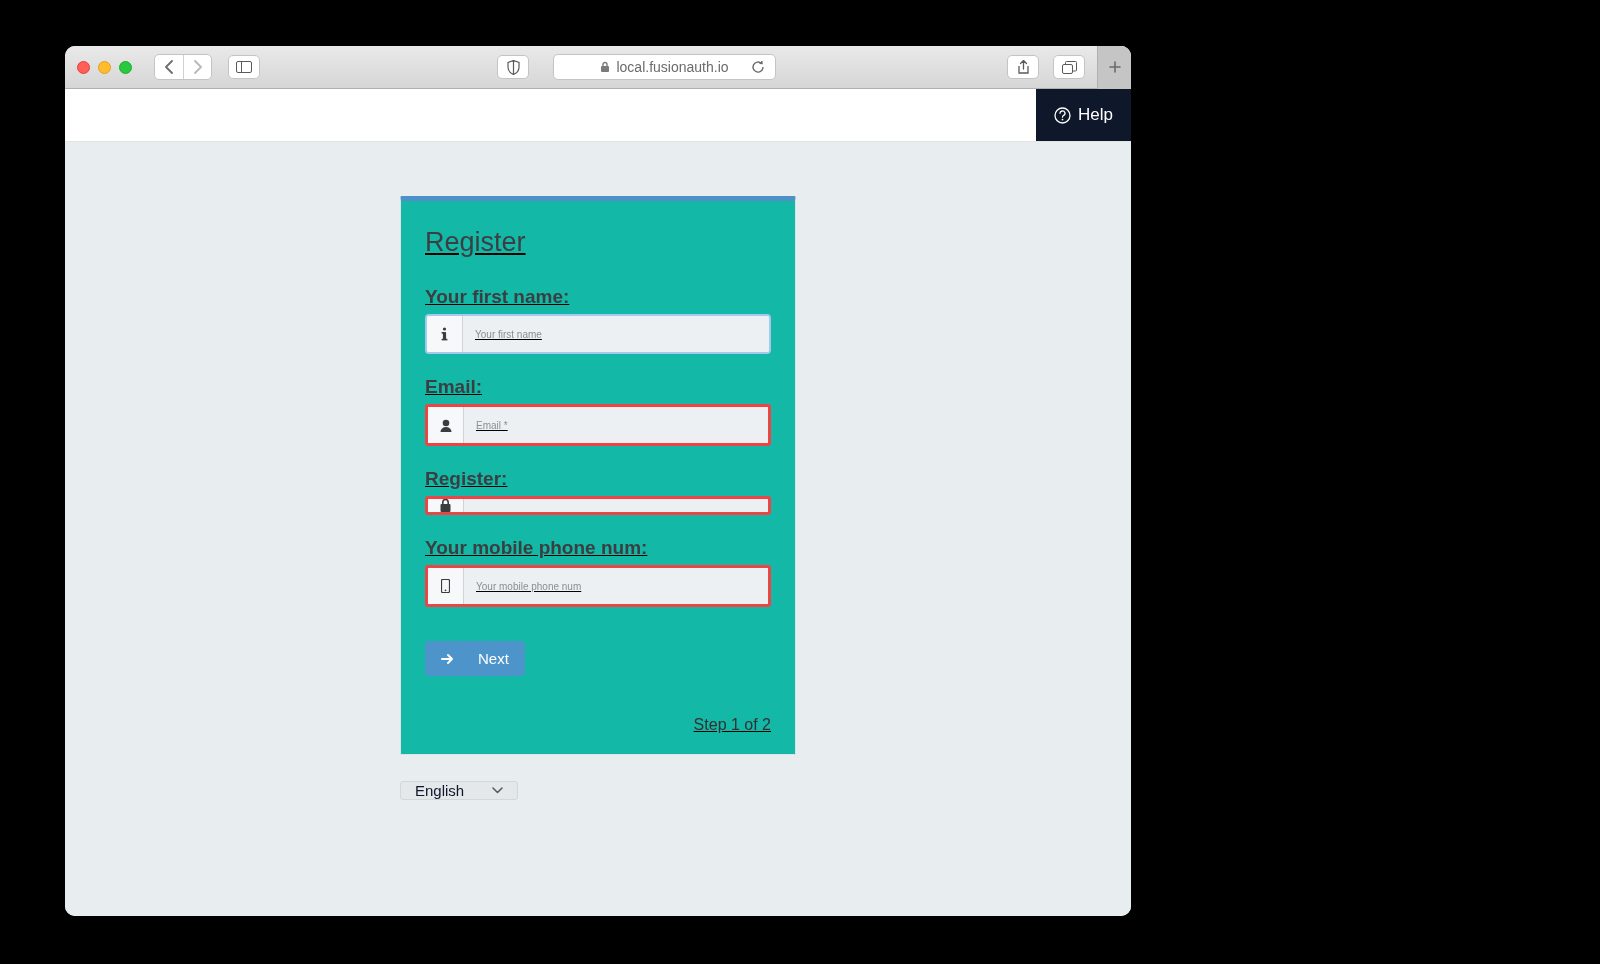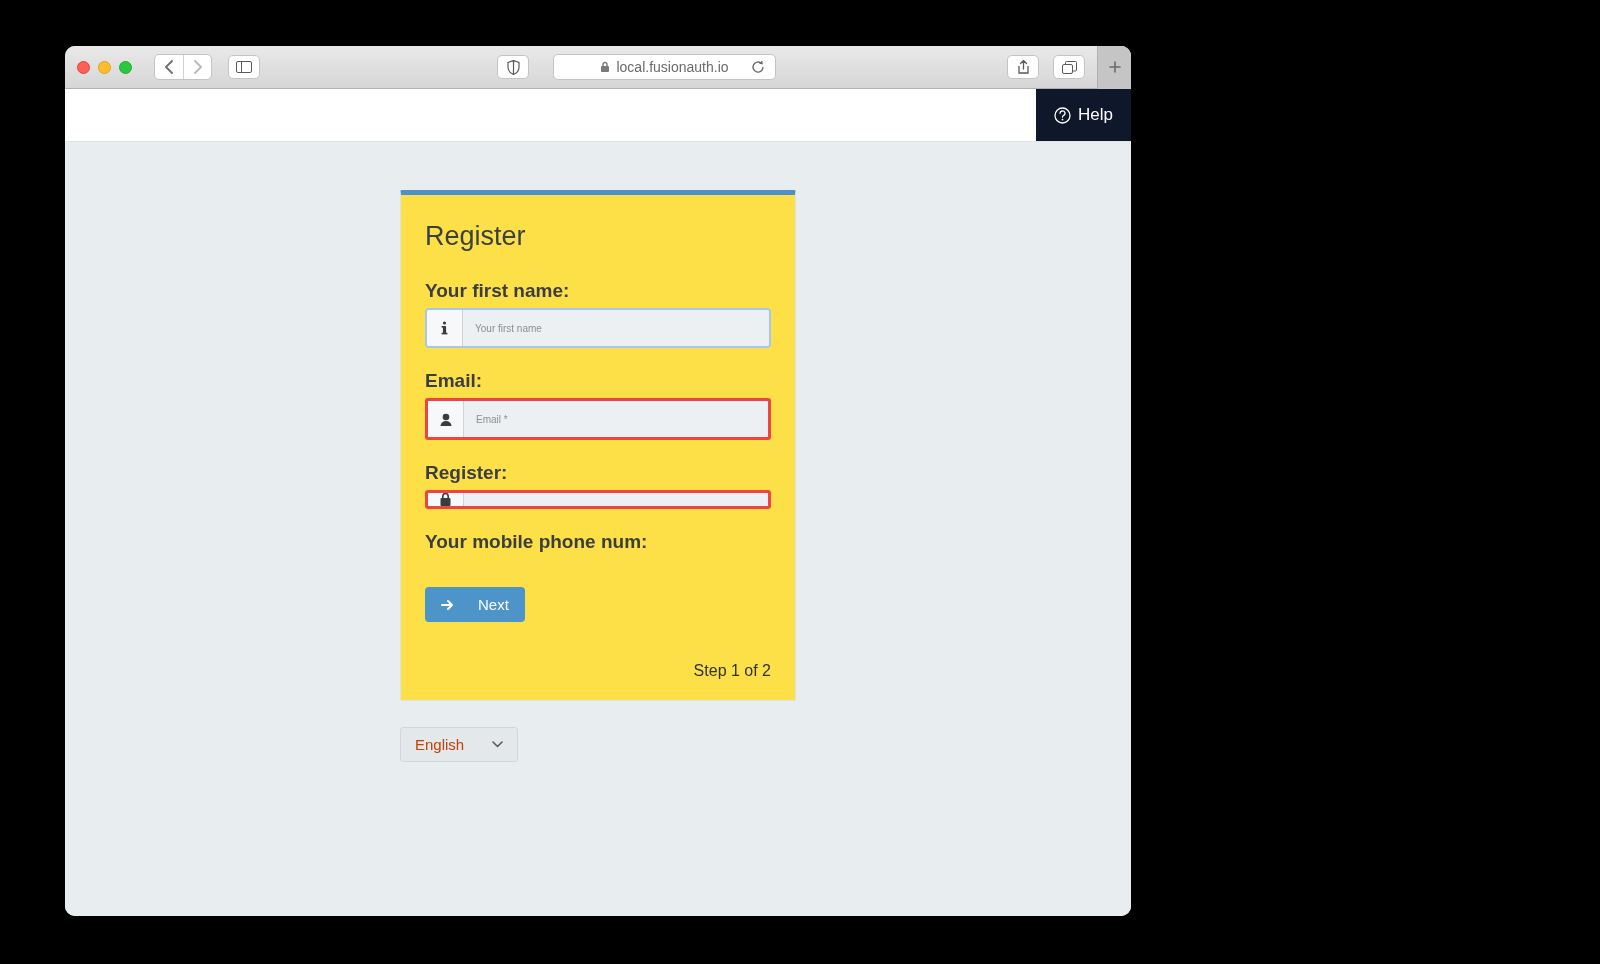--- a/index.html
+++ b/index.html
@@ -117,28 +117,29 @@
       cursor: pointer;
     }
     .page-body {
       background: #e8eef0;
       height: calc(100% - 43px - 53px);
       padding-top: 40px;
       overflow: auto;
     }
     .register-card {
       width: 396px;
-      margin: 8px auto;
-      background: #fde047;
+      margin: 14px auto;
+      background: #14b8a6;
       border-top: 5px solid #4f90c8;
       border-left: 1px solid #dde2e6;
       border-right: 1px solid #dde2e6;
       border-bottom: 1px solid #dde2e6;
       border-radius: 2px;
       padding: 26px 24px 20px 24px;
+      text-decoration: underline;
     }
     .register-title {
       font-size: 27px;
       font-weight: 500;
       color: #3c3f42;
       margin-bottom: 28px;
     }
     .form-group {
       margin-bottom: 22px;
     }
@@ -203,23 +204,23 @@
     .lang-footer {
       width: 396px;
       margin: 26px auto 0 auto;
     }
     .lang-select {
       display: inline-flex;
       align-items: center;
       background: #e4e8ea;
       border: 1px solid #d2d7da;
       border-radius: 3px;
-      padding: 8px 14px;
+      padding: 0 14px;
       font-size: 15px;
-      color: #c2410c;
+      color: #0f172a;
       cursor: pointer;
       gap: 28px;
     }
     svg { display: block; }
   </style>
 </head>
 <body>
 
 <div class="browser-window">
 
@@ -336,20 +337,29 @@
             <svg width="11" height="13" viewBox="0 0 11 13">
                 <rect x="0.5" y="5" width="10" height="8" rx="1" fill="#3a3d40"></rect>
                 <path d="M2.8 5 V3.2 a2.7 2.7 0 0 1 5.4 0 V5" stroke="#3a3d40" stroke-width="1.6" fill="none"></path>
               </svg>
           </div>
         </div>
       </div>
 
       <div class="form-group">
         <label class="form-label">Your mobile phone num:</label>
+        <div class="input-group">
+          <div class="input-addon">
+            <svg width="9" height="14" viewBox="0 0 9 14">
+                <rect x="0.5" y="0.5" width="8" height="13" rx="1.3" stroke="#3a3d40" stroke-width="1.2" fill="none"></rect>
+                <circle cx="4.5" cy="11.3" r="0.9" fill="#3a3d40"></circle>
+              </svg>
+          </div>
+          <input class="input-field" type="tel" placeholder="Your mobile phone num" style="">
+        </div>
       </div>
 
       <button class="next-button">
         <svg width="13" height="12" viewBox="0 0 13 12">
             <path d="M1 6 H11 M7 2 L11 6 L7 10" stroke="#fff" stroke-width="2" fill="none" stroke-linecap="round" stroke-linejoin="round"></path>
           </svg>
         <span>Next</span>
       </button>
 
       <div class="step-indicator">Step 1 of 2</div>

